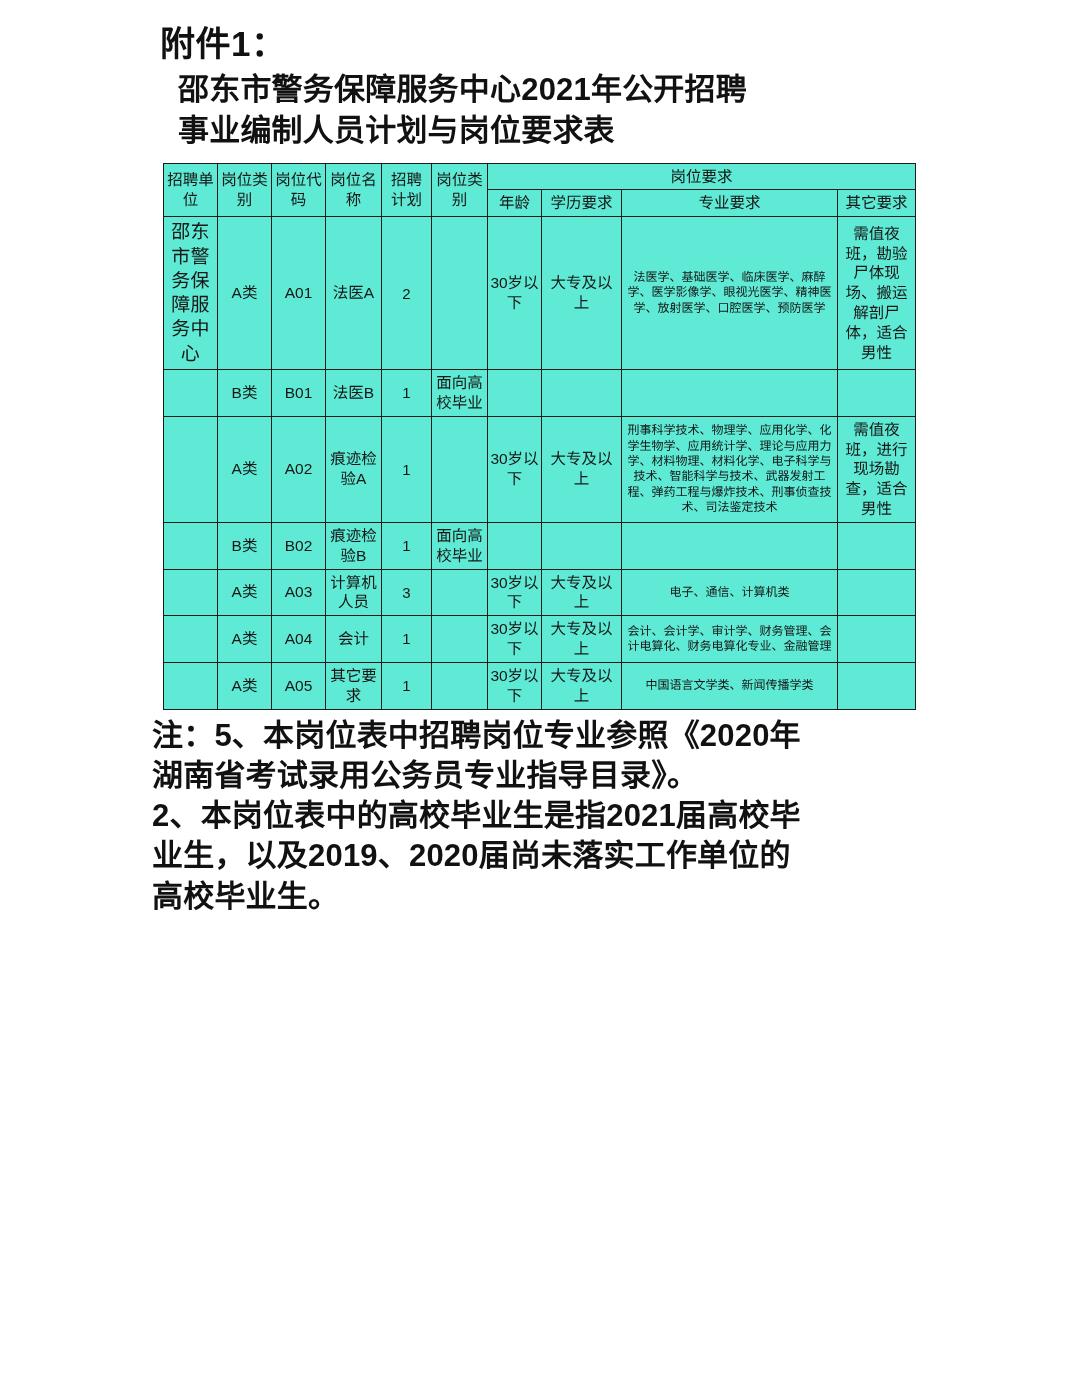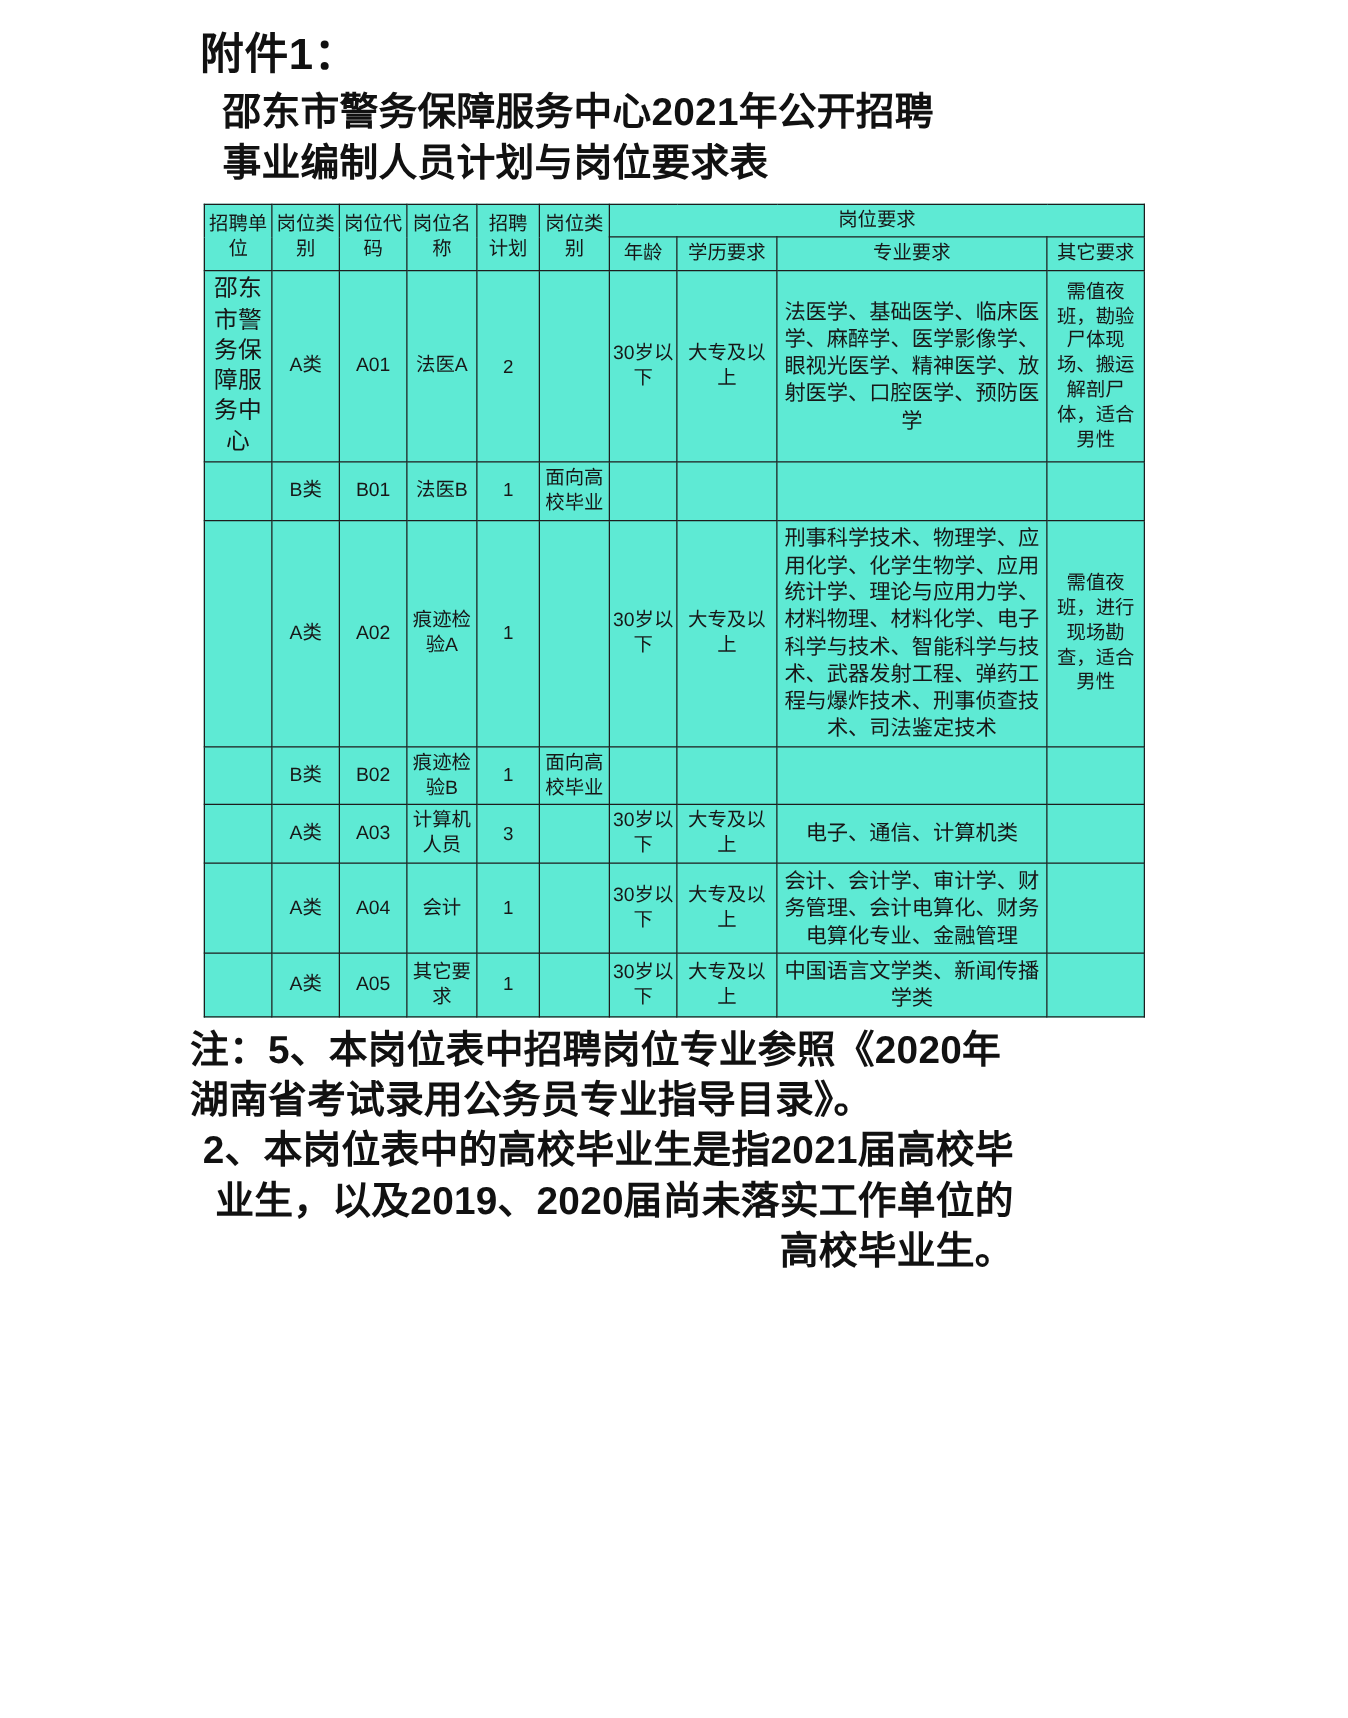--- a/index.html
+++ b/index.html
@@ -105,21 +105,21 @@
   }
   td.c-age {
     font-size: 15.5px;
     line-height: 1.3;
   }
   td.c-edu {
     font-size: 15.5px;
     line-height: 1.3;
   }
   td.c-major {
-    font-size: 17px;
+    font-size: 12px;
     line-height: 1.42;
     padding: 5px 6px;
     text-align: center;
   }
   td.c-other {
     font-size: 15.5px;
     line-height: 1.42;
     padding: 5px 5px;
     text-align: center;
     margin-top: 22px;
@@ -134,21 +134,20 @@
     font-weight: 700;
     line-height: 1.30;
     color: #111;
     letter-spacing: 0.2px;
   }
   .note-line {
     text-indent: 0;
   }
   .note-2 {
     margin-top: 0;
-    text-align: right;
   }
 </style>
 </head>
 <body>
 
 <div class="page">
 
   <div class="doc-head">
     <div class="attach-label">附件1：</div>
     <div class="doc-title">邵东市警务保障服务中心2021年公开招聘事业编制人员计划与岗位要求表</div>

